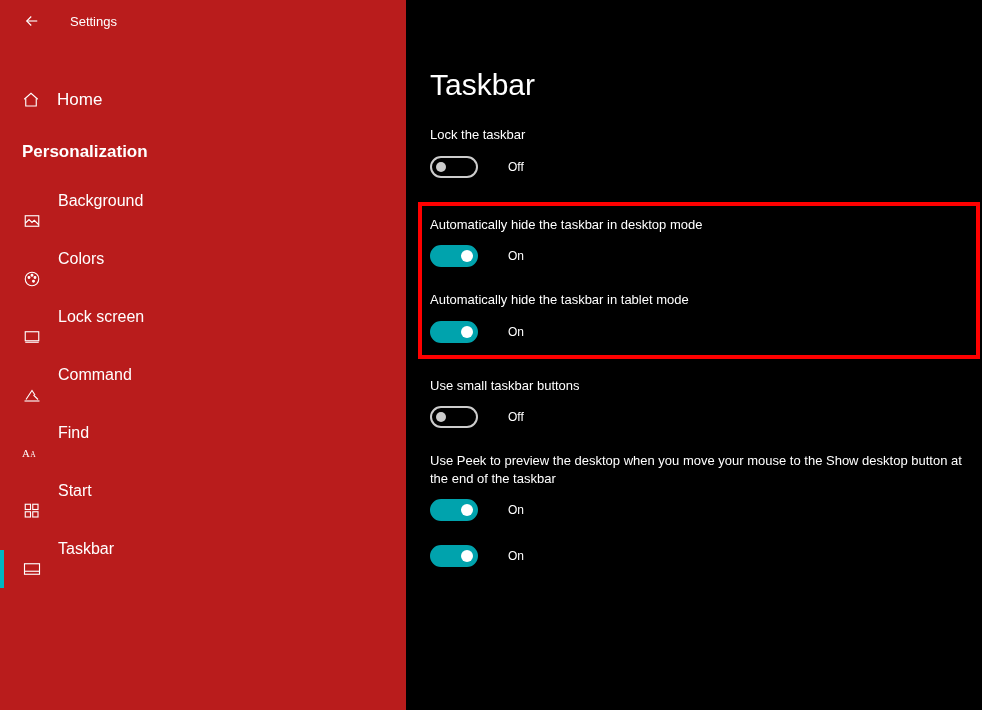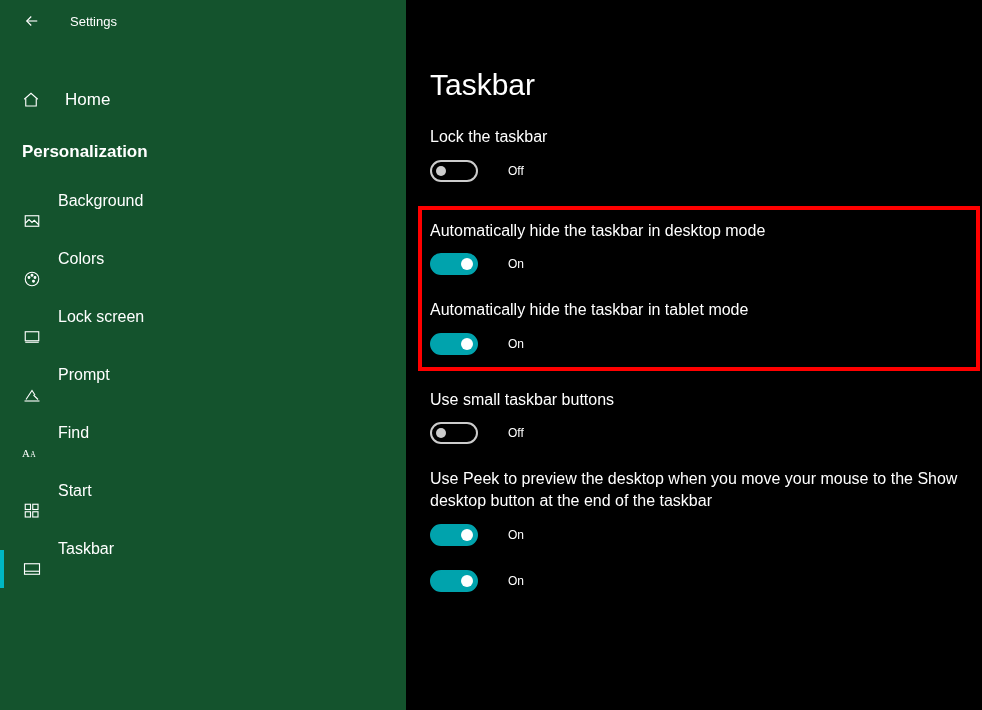--- a/index.html
+++ b/index.html
@@ -8,21 +8,21 @@
     height: 710px;
     font-family: "Segoe UI", Tahoma, sans-serif;
     background: #000;
     color: #fff;
     display: flex;
     overflow: hidden;
   }
   .sidebar {
     width: 406px;
     height: 100%;
-    background: #14532d;
+    background: #b91c1c;
     position: relative;
   }
   .topbar {
     display: flex;
     align-items: center;
     height: 42px;
     padding-left: 22px;
   }
   .back-arrow {
     width: 20px;
@@ -42,21 +42,21 @@
     align-items: center;
     margin-top: 38px;
     padding-left: 22px;
     height: 40px;
   }
   .home-row .icon {
     width: 20px;
     display: flex;
   }
   .home-row .label {
-    margin-left: 23px;
+    margin-left: 15px;
     font-size: 17px;
     color: #fff;
   }
   .search-wrap {
     margin: 18px 22px 0 22px;
   }
   .search-box {
     width: 100%;
     height: 36px;
     border: 2px solid #d0d0d0;
@@ -119,21 +119,21 @@
   .page-title {
     font-size: 30px;
     font-weight: 500;
     margin-top: 50px;
     margin-bottom: 24px;
   }
   .setting {
     margin-bottom: 24px;
   }
   .setting-label {
-    font-size: 16px;
+    font-size: 13px;
     margin-bottom: 12px;
     line-height: 1.35;
   }
   .toggle-row {
     display: flex;
     align-items: center;
   }
   .toggle {
     width: 48px;
     height: 22px;
@@ -243,21 +243,21 @@
       <span class="label">Lock screen</span>
     </div>
     <div class="nav-item">
       <span class="icon">
         <svg width="18" height="18" viewBox="0 0 24 24" fill="none" stroke="white" stroke-width="1.5">
             <path d="M4 18l8-12 4 6"></path>
             <path d="M14 12l6 6"></path>
             <path d="M2 20h20"></path>
           </svg>
       </span>
-      <span class="label">Prompt</span>
+      <span class="label">Command</span>
     </div>
     <div class="nav-item">
       <span class="icon">
         <svg width="20" height="16" viewBox="0 0 24 18" fill="white">
             <text x="0" y="14" font-size="13" font-family="Segoe UI">A</text>
             <text x="10" y="14" font-size="9" font-family="Segoe UI">A</text>
           </svg>
       </span>
       <span class="label">Find</span>
     </div>

